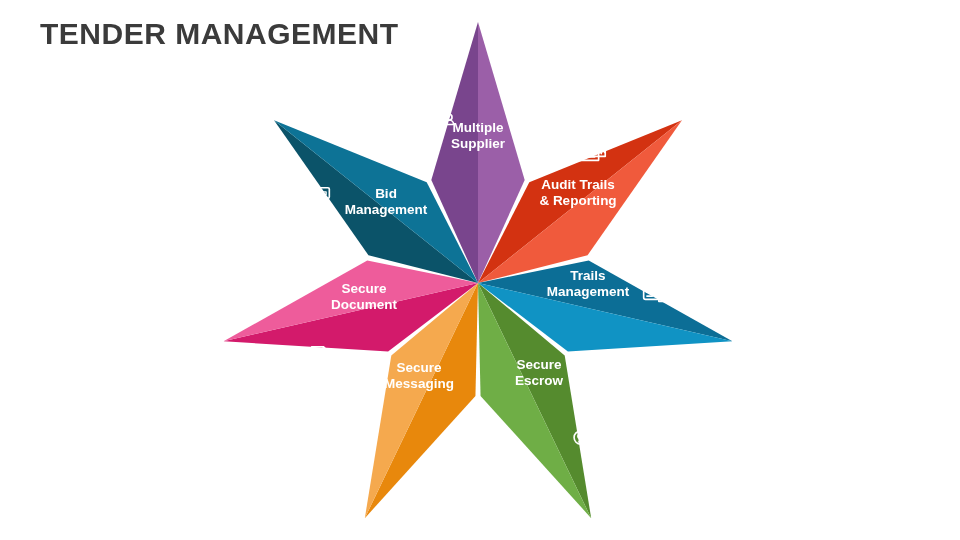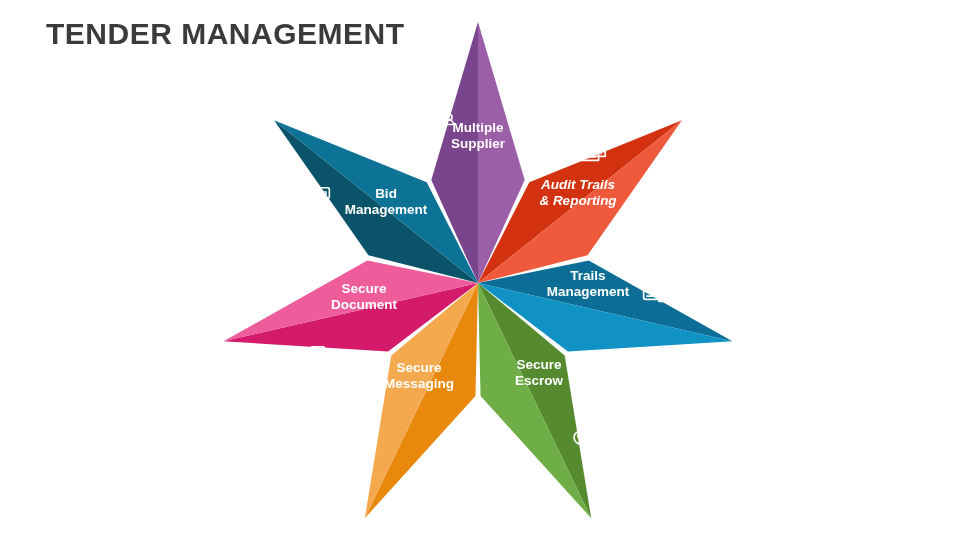--- a/index.html
+++ b/index.html
@@ -1,18 +1,18 @@
 <!DOCTYPE html>
 <html><head>
 <meta charset="utf-8">
 <style>
   html,body{margin:0;padding:0;}
   body{width:960px;height:540px;background:#ffffff;font-family:"Liberation Sans",sans-serif;overflow:hidden;}
   #stage{position:relative;width:960px;height:540px;}
-  #title{position:absolute;left:40px;top:17px;font-size:30px;font-weight:bold;letter-spacing:.5px;color:#3b3b3b;white-space:nowrap;margin-left:6px;}
+  #title{position:absolute;left:40px;top:17px;font-size:30px;font-weight:bold;letter-spacing:.5px;color:#3b3b3b;white-space:nowrap;}
   #wheel{position:absolute;left:0;top:0;width:960px;height:540px;}
   .petal-label{position:absolute;color:#ffffff;font-size:13.5px;font-weight:bold;line-height:16px;text-align:center;white-space:pre-line;pointer-events:none;}
   svg{display:block;}
 </style>
 </head>
 <body>
 
 <div id="stage">
 
   <div id="title">TENDER MANAGEMENT</div>
@@ -171,21 +171,21 @@
         <path d="M14 25.5h4.5l2.6-1.6a1.6 1.6 0 0 1 2.2 2.2l-4.5 4.1H14"></path>
         <circle cx="22.2" cy="19.5" r="5"></circle>
         <path d="M19.3 19.2h5.8" stroke-width="1"></path>
         <path d="M19.3 21h5.8" stroke-width="1"></path>
         <path d="M21.2 17.5h1.8" stroke-width="1"></path>
       </g>
         </g>
       </svg>
   <div class="petal-label" style="left: 398px; top: 120px; width: 160px;">Multiple
 Supplier</div>
-      <div class="petal-label" style="left: 498px; top: 177px; width: 160px; font-style: italic;">Audit Trails
+      <div class="petal-label" style="left: 498px; top: 177px; width: 160px;">Audit Trails
 &amp; Reporting</div>
       <div class="petal-label" style="left: 508px; top: 268px; width: 160px;">Trails
 Management</div>
       <div class="petal-label" style="left: 459px; top: 357px; width: 160px;">Secure
 Escrow</div>
       <div class="petal-label" style="left: 339px; top: 360px; width: 160px;">Secure
 Messaging</div>
       <div class="petal-label" style="left: 284px; top: 281px; width: 160px;">Secure
 Document</div>
       <div class="petal-label" style="left: 306px; top: 186px; width: 160px;">Bid

